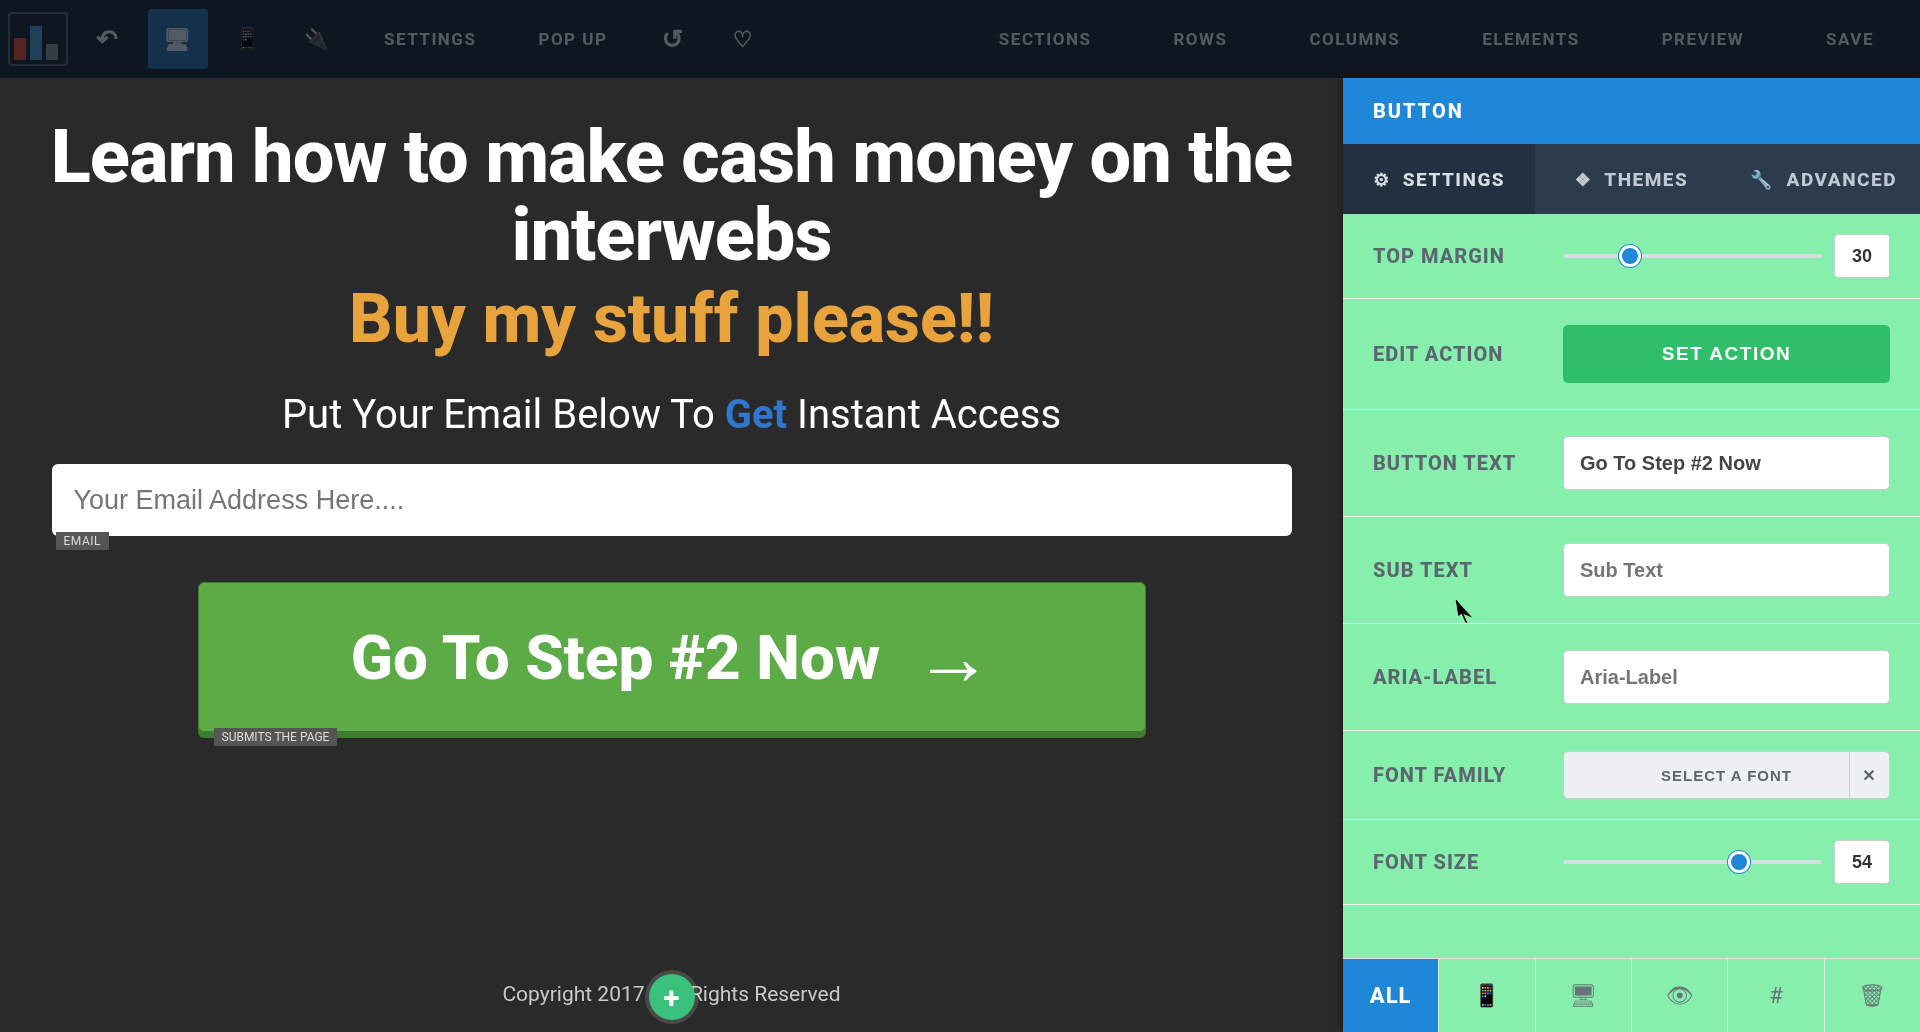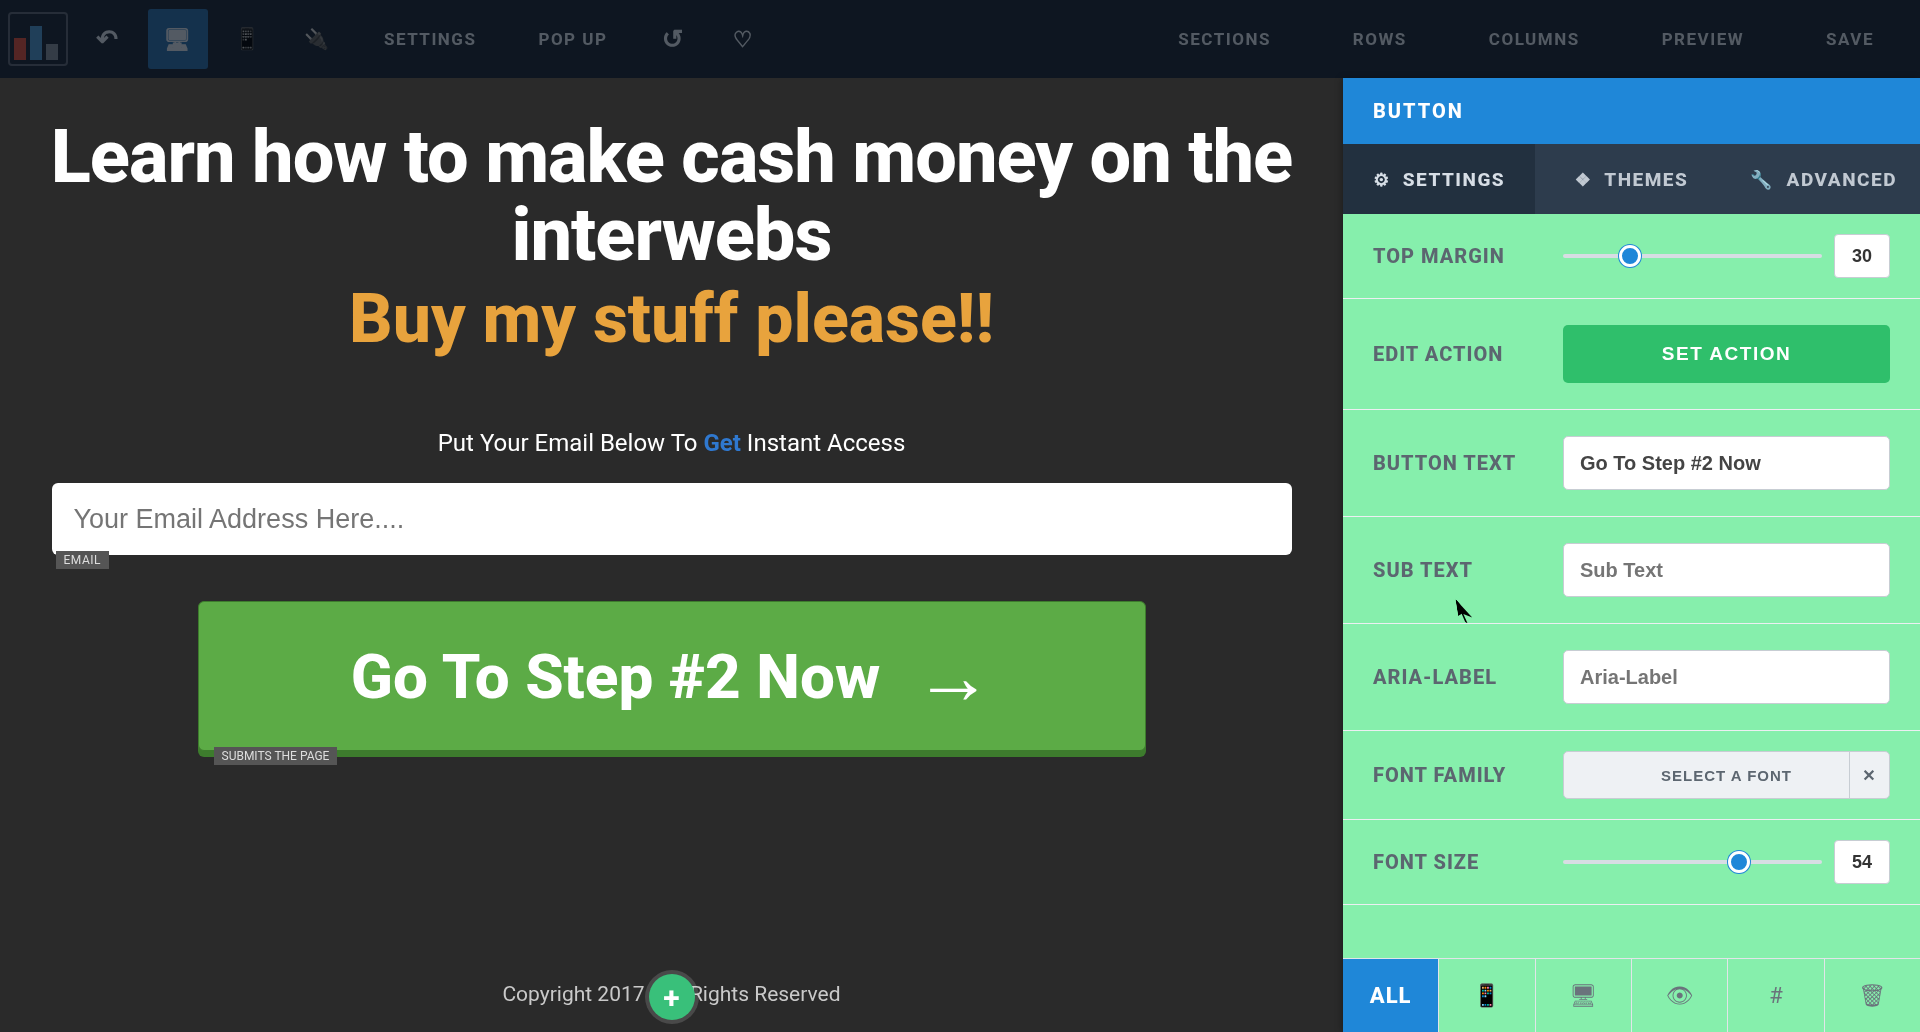--- a/index.html
+++ b/index.html
@@ -37,21 +37,21 @@
   .i-heart::before { content:"♡"; font-size:22px;}
   .i-redo::before { content:"↺"; font-size:26px;}
   
   .canvas-wrap {
     position:absolute; left:0; top:78px; width:1343px; bottom:0;
     background:#2a2a2a; color:#fff; overflow:hidden;padding-left:44px;
   }
   .canvas-inner { position:absolute; inset:0; padding-top:40px; text-align:center; }
   .headline { font-size:74px; font-weight:800; line-height:1.05; color:#fff; letter-spacing:-1px;}
   .subhead  { font-size:68px; font-weight:800; color:#e8a33d; margin-top:6px; }
-  .lead     { font-size:24px; color:#fff; margin-top:70px; }
+  .lead     { font-size:40px; color:#fff; margin-top:32px; }
   .lead .hl { color:#2f78cf; font-weight:700;}
   .email-row { width:1240px; margin:26px auto 0; position:relative; }
   .email-input{
     width:100%; height:72px; border-radius:6px; border:none; background:#fff;
     color:#404040; font-size:27px; padding:0 22px;
   }
   .field-tag { position:absolute; left:4px; bottom:-14px; background:#555; color:#ddd; font-size:12px; padding:2px 8px; letter-spacing:0.5px;}
   .big-btn-wrap { width:948px; margin:46px auto 0; position:relative; }
   .big-btn {
     width:100%; height:150px; background:#5cab46; border:1px solid #3d7c2d; border-radius:6px;
@@ -191,20 +191,23 @@
     <div class="tb-btn">
         <span>SECTIONS</span>
       </div>
     <div class="tb-btn">
         <span>ROWS</span>
       </div>
     <div class="tb-btn">
         <span>COLUMNS</span>
       </div>
     <div class="tb-btn">
+        <span>ELEMENTS</span>
+      </div>
+    <div class="tb-btn">
         <span>PREVIEW</span>
       </div>
     <div class="tb-btn">
         <span>SAVE</span>
       </div>
   </div>
   <div class="dim"></div>
 </div>
 
 <div class="canvas-wrap">

